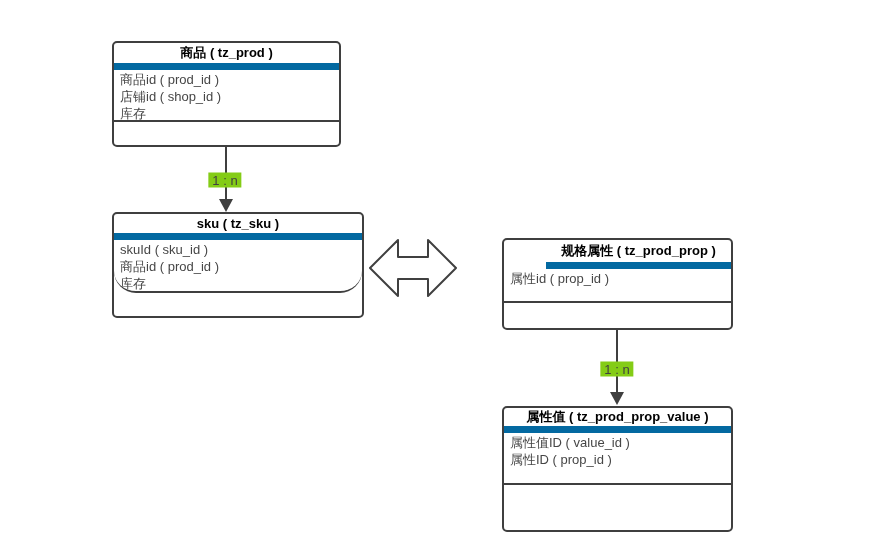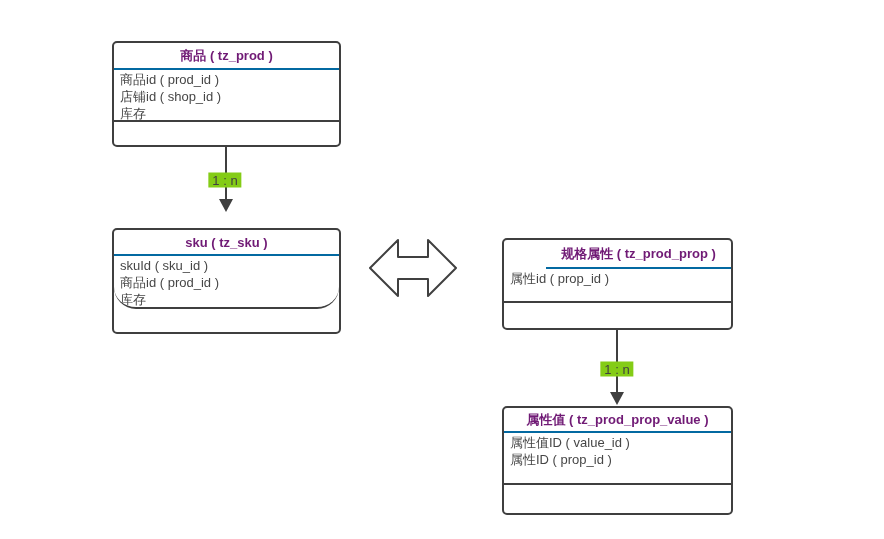--- a/index.html
+++ b/index.html
@@ -19,24 +19,24 @@
     position: absolute;
     box-sizing: border-box;
     background: #ffffff;
     border: 2px solid #3f3f3f;
     border-radius: 5px;
     display: flex;
     flex-direction: column;
   }
   .etable-header {
     box-sizing: border-box;
-    border-bottom: 2px solid #0369a1;
+    border-bottom: 7px solid #0369a1;
     font-size: 13px;
     font-weight: bold;
-    color: #701a75;
+    color: #000000;
     text-align: center;
     display: flex;
     align-items: center;
     justify-content: center;
   }
   .etable-fields {
     box-sizing: border-box;
     border-bottom: 2px solid #3f3f3f;
     font-size: 13px;
     line-height: 17px;
@@ -44,29 +44,29 @@
     padding: 1px 6px 14px 6px;
     overflow: hidden;
   }
   .etable-footer { flex: 1; }
 
   
   #t-prod       { left: 112px; top: 41px;  width: 229px; height: 106px; }
   #t-prod  .etable-header { height: 27px; }
   #t-prod  .etable-fields { height: 52px; }
 
-  #t-sku        { left: 112px; top: 228px; width: 229px; height: 106px; }
+  #t-sku        { left: 112px; top: 212px; width: 252px; height: 106px; }
   #t-sku   .etable-header { height: 26px; }
   #t-sku   .etable-fields { height: 53px; border-radius: 22px; }
 
   #t-prop       { left: 502px; top: 238px; width: 231px; height: 92px; }
   #t-prop  .etable-header { height: 29px; margin-left: 42px; }
   #t-prop  .etable-fields { height: 34px; }
 
-  #t-propval    { left: 502px; top: 406px; width: 231px; height: 109px; }
+  #t-propval    { left: 502px; top: 406px; width: 231px; height: 126px; }
   #t-propval .etable-header { height: 25px; }
   #t-propval .etable-fields { height: 52px; }
 
   
   .conn-line {
     position: absolute;
     width: 2px;
     background: #3f3f3f;
   }
   #c1-line { left: 225px; top: 147px; height: 54px; }

